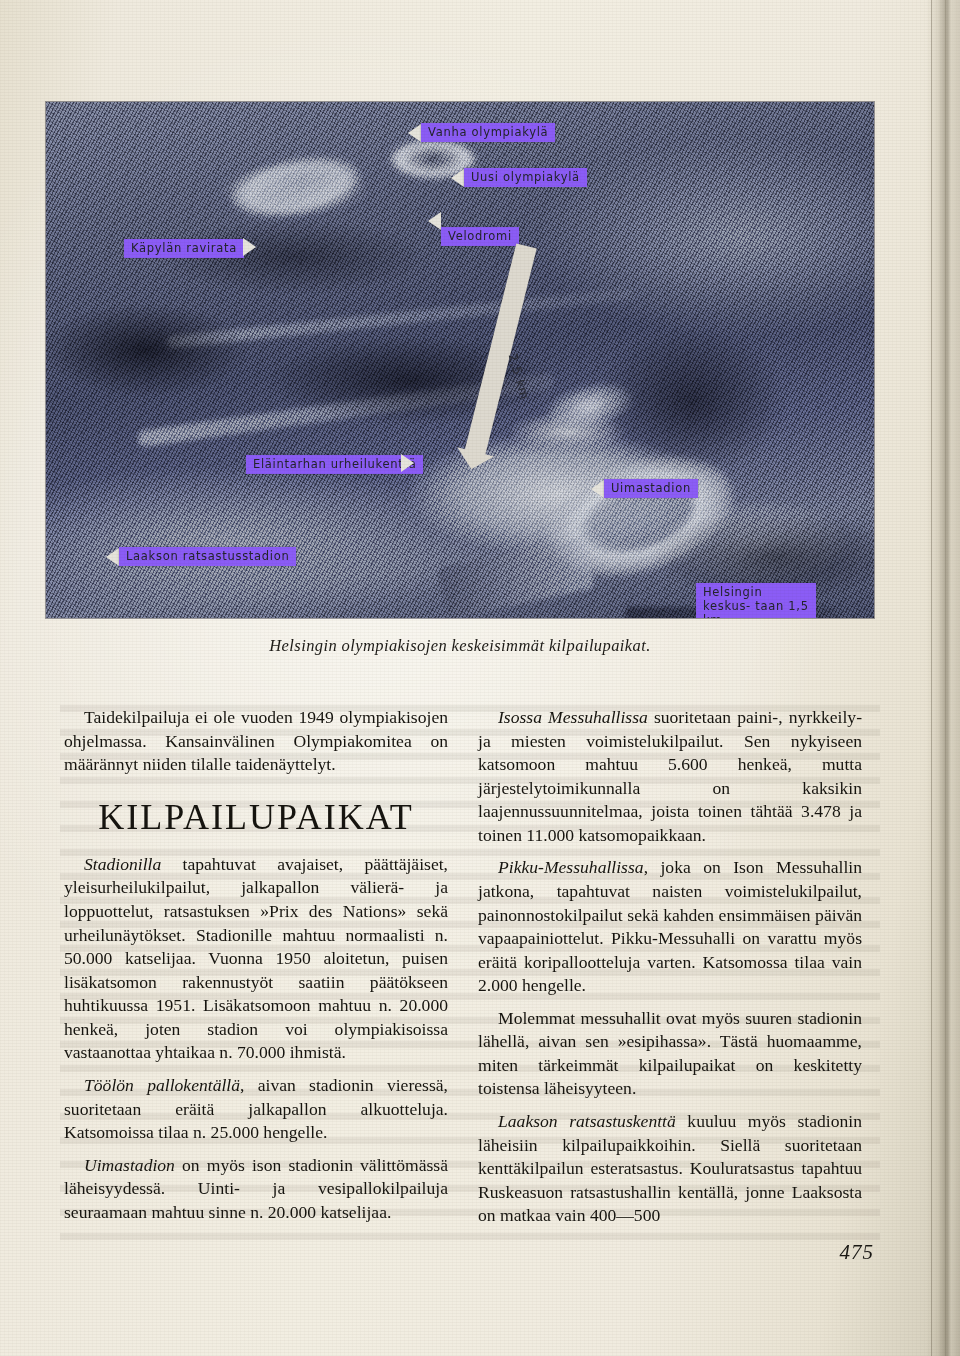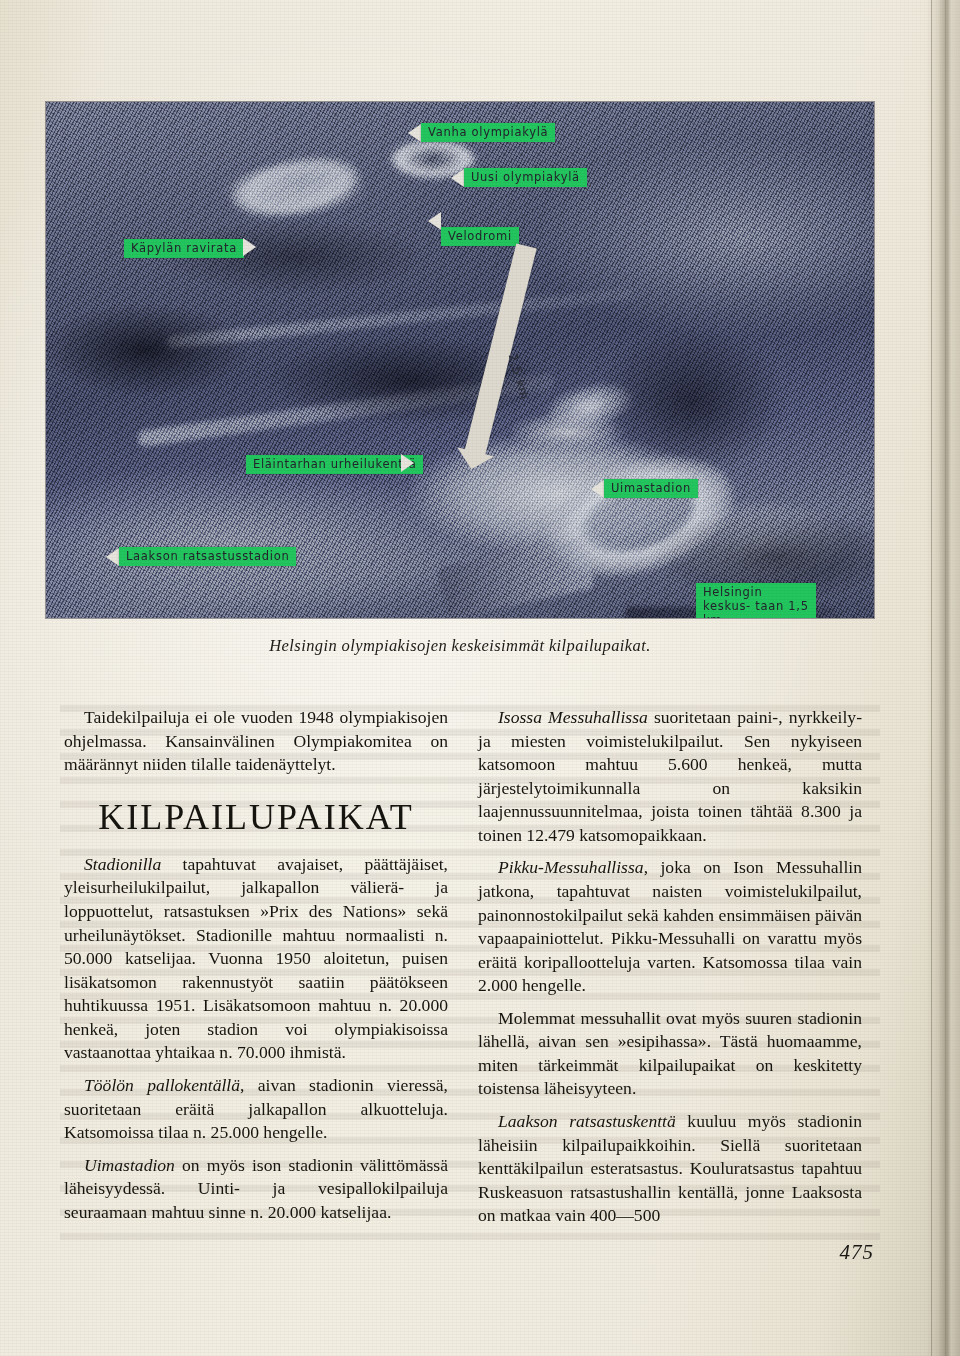--- a/index.html
+++ b/index.html
@@ -91,21 +91,21 @@
   .photo-halftone {
     position: absolute; inset: 0;
     opacity: .32;
     background-image: radial-gradient(rgba(10,12,24,.9) 0.6px, rgba(0,0,0,0) 0.9px);
     background-size: 2.6px 2.6px;
   }
 
   
   .callout {
     position: absolute;
-    background: #22c55e;
+    background: #8b5cf6;
     color: #23242c;
     font-family: "DejaVu Sans", sans-serif;
     font-size: 11.5px;
     letter-spacing: 0.7px;
     line-height: 1.22;
     padding: 2px 7px 3px 7px;
     white-space: nowrap;
     box-shadow: 0 0 2px rgba(20,20,30,0.35);
   }
   .callout.two-line { white-space: normal; width: 106px; }
@@ -261,33 +261,33 @@
       <div class="km-arrow"></div>
       <div class="km-label">2,5 km</div>
     </div>
   </div>
 
   <div class="caption">Helsingin olympiakisojen keskeisimmät kilpailupaikat.</div>
 
   <div class="showthrough"></div>
 
   <div class="col col-left">
-    <p>Taidekilpailuja ei ole vuoden 1948 olympiakisojen ohjelmassa. Kansainvälinen Olympiakomitea on määrännyt niiden tilalle taidenäyttelyt.</p>
+    <p>Taidekilpailuja ei ole vuoden 1949 olympiakisojen ohjelmassa. Kansainvälinen Olympiakomitea on määrännyt niiden tilalle taidenäyttelyt.</p>
 
     <h1 class="section-title">KILPAILUPAIKAT</h1>
 
     <p><em>Stadionilla</em><span> tapahtuvat avajaiset, päättäjäiset, yleisurheilukilpailut, jalkapallon välierä- ja loppuottelut, ratsastuksen »Prix des Nations» sekä urheilunäytökset. Stadionille mahtuu normaalisti n. 50.000 katselijaa. Vuonna 1950 aloitetun, puisen lisäkatsomon rakennustyöt saatiin päätökseen huhtikuussa 1951. Lisäkatsomoon mahtuu n. 20.000 henkeä, joten stadion voi olympiakisoissa vastaanottaa yhtaikaa n. 70.000 ihmistä.</span></p>
 
     <p><em>Töölön pallokentällä</em><span>, aivan stadionin vieressä, suoritetaan eräitä jalkapallon alkuotteluja. Katsomoissa tilaa n. 25.000 hengelle.</span></p>
 
     <p><em>Uimastadion</em><span> on myös ison stadionin välittömässä läheisyydessä. Uinti- ja vesipallokilpailuja seuraamaan mahtuu sinne n. 20.000 katselijaa.</span></p>
   </div>
 
   <div class="col col-right">
-    <p><em>Isossa Messuhallissa</em><span> suoritetaan paini-, nyrkkeily- ja miesten voimistelukilpailut. Sen nykyiseen katsomoon mahtuu 5.600 henkeä, mutta järjestelytoimikunnalla on kaksikin laajennussuunnitelmaa, joista toinen tähtää 8.300 ja toinen 12.479 katsomopaikkaan.</span></p>
+    <p><em>Isossa Messuhallissa</em><span> suoritetaan paini-, nyrkkeily- ja miesten voimistelukilpailut. Sen nykyiseen katsomoon mahtuu 5.600 henkeä, mutta järjestelytoimikunnalla on kaksikin laajennussuunnitelmaa, joista toinen tähtää 3.478 ja toinen 11.000 katsomopaikkaan.</span></p>
 
     <p><em>Pikku-Messuhallissa</em><span>, joka on Ison Messuhallin jatkona, tapahtuvat naisten voimistelukilpailut, painonnostokilpailut sekä kahden ensimmäisen päivän vapaapainiottelut. Pikku-Messuhalli on varattu myös eräitä koripallootteluja varten. Katsomossa tilaa vain 2.000 hengelle.</span></p>
 
     <p>Molemmat messuhallit ovat myös suuren stadionin lähellä, aivan sen »esipihassa». Tästä huomaamme, miten tärkeimmät kilpailupaikat on keskitetty toistensa läheisyyteen.</p>
 
     <p><em>Laakson ratsastuskenttä</em><span> kuuluu myös stadionin läheisiin kilpailupaikkoihin. Siellä suoritetaan kenttäkilpailun esteratsastus. Kouluratsastus tapahtuu Ruskeasuon ratsastushallin kentällä, jonne Laaksosta on matkaa vain 400—500</span></p>
   </div>
 
   <div class="folio">475</div>
 

